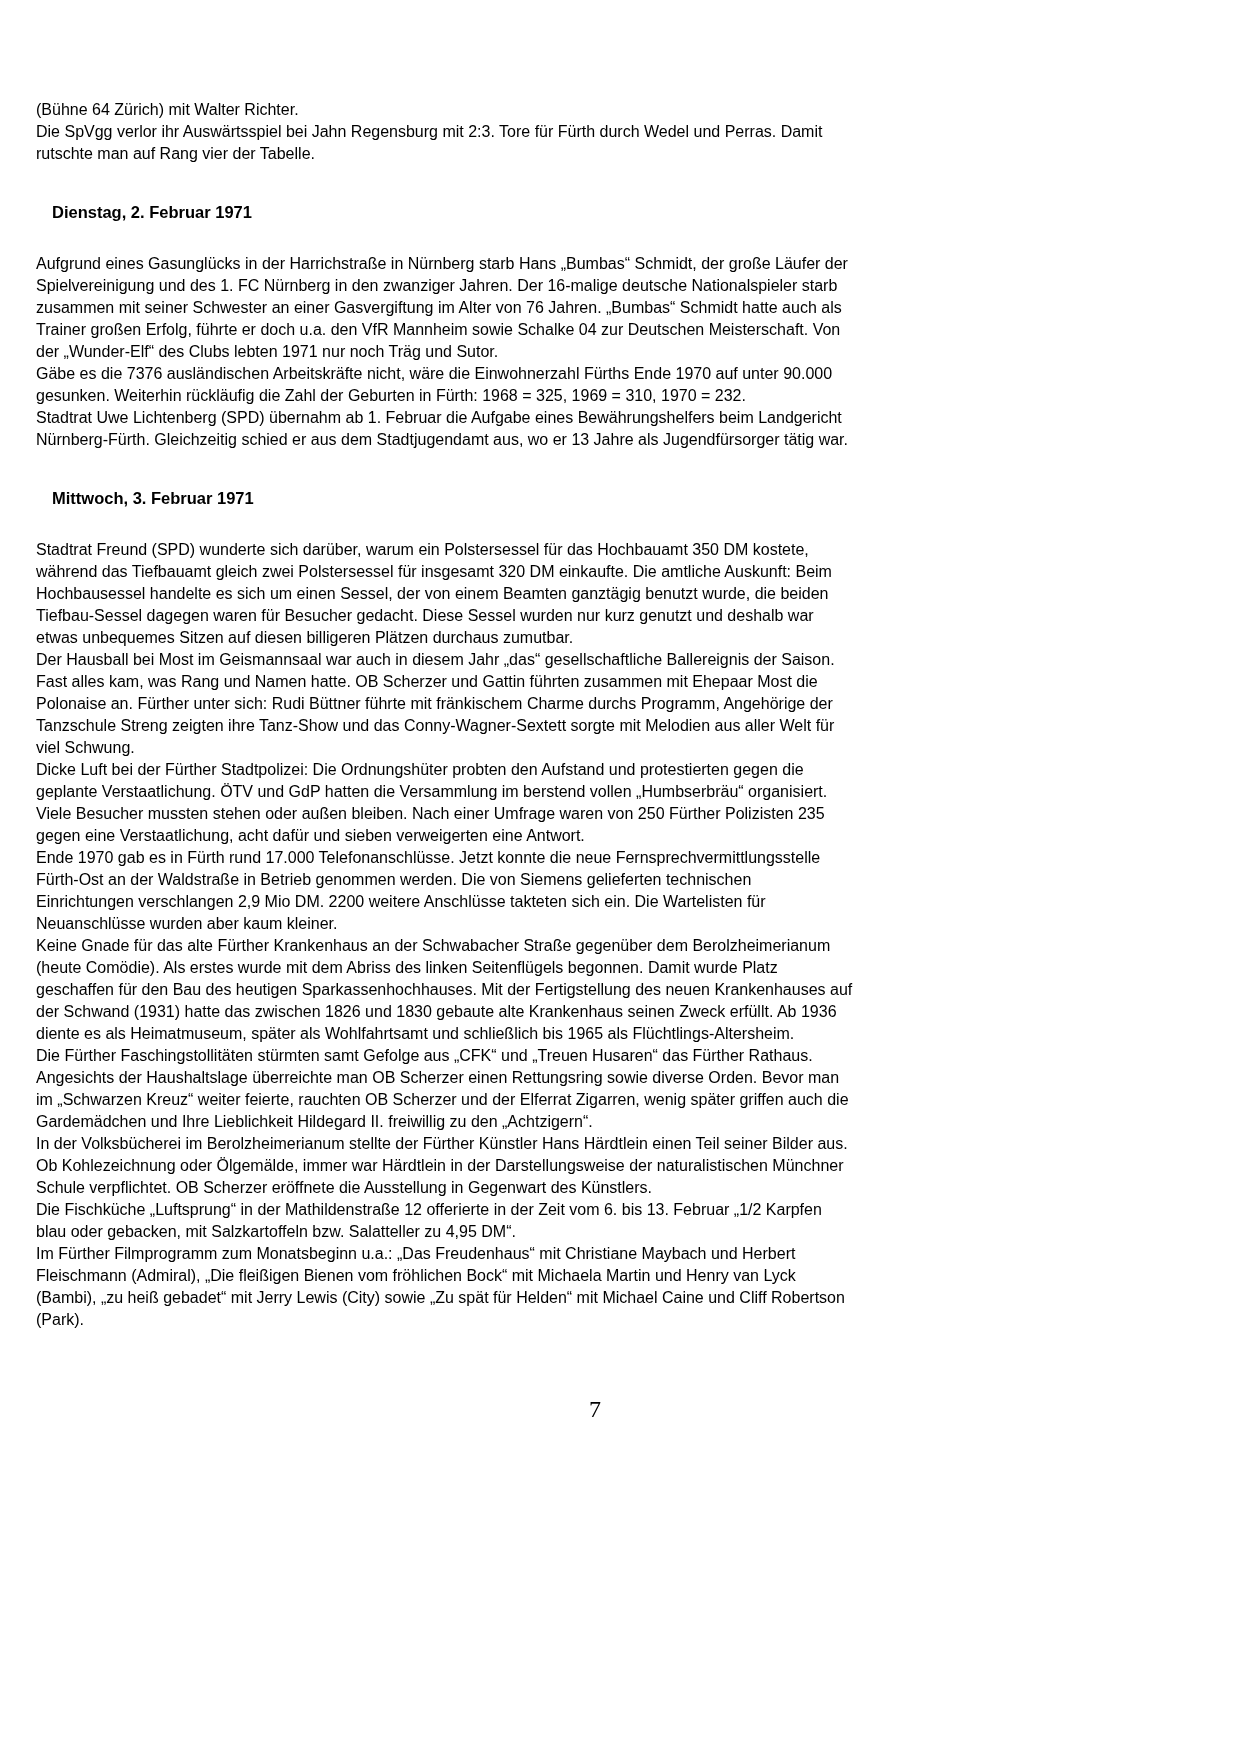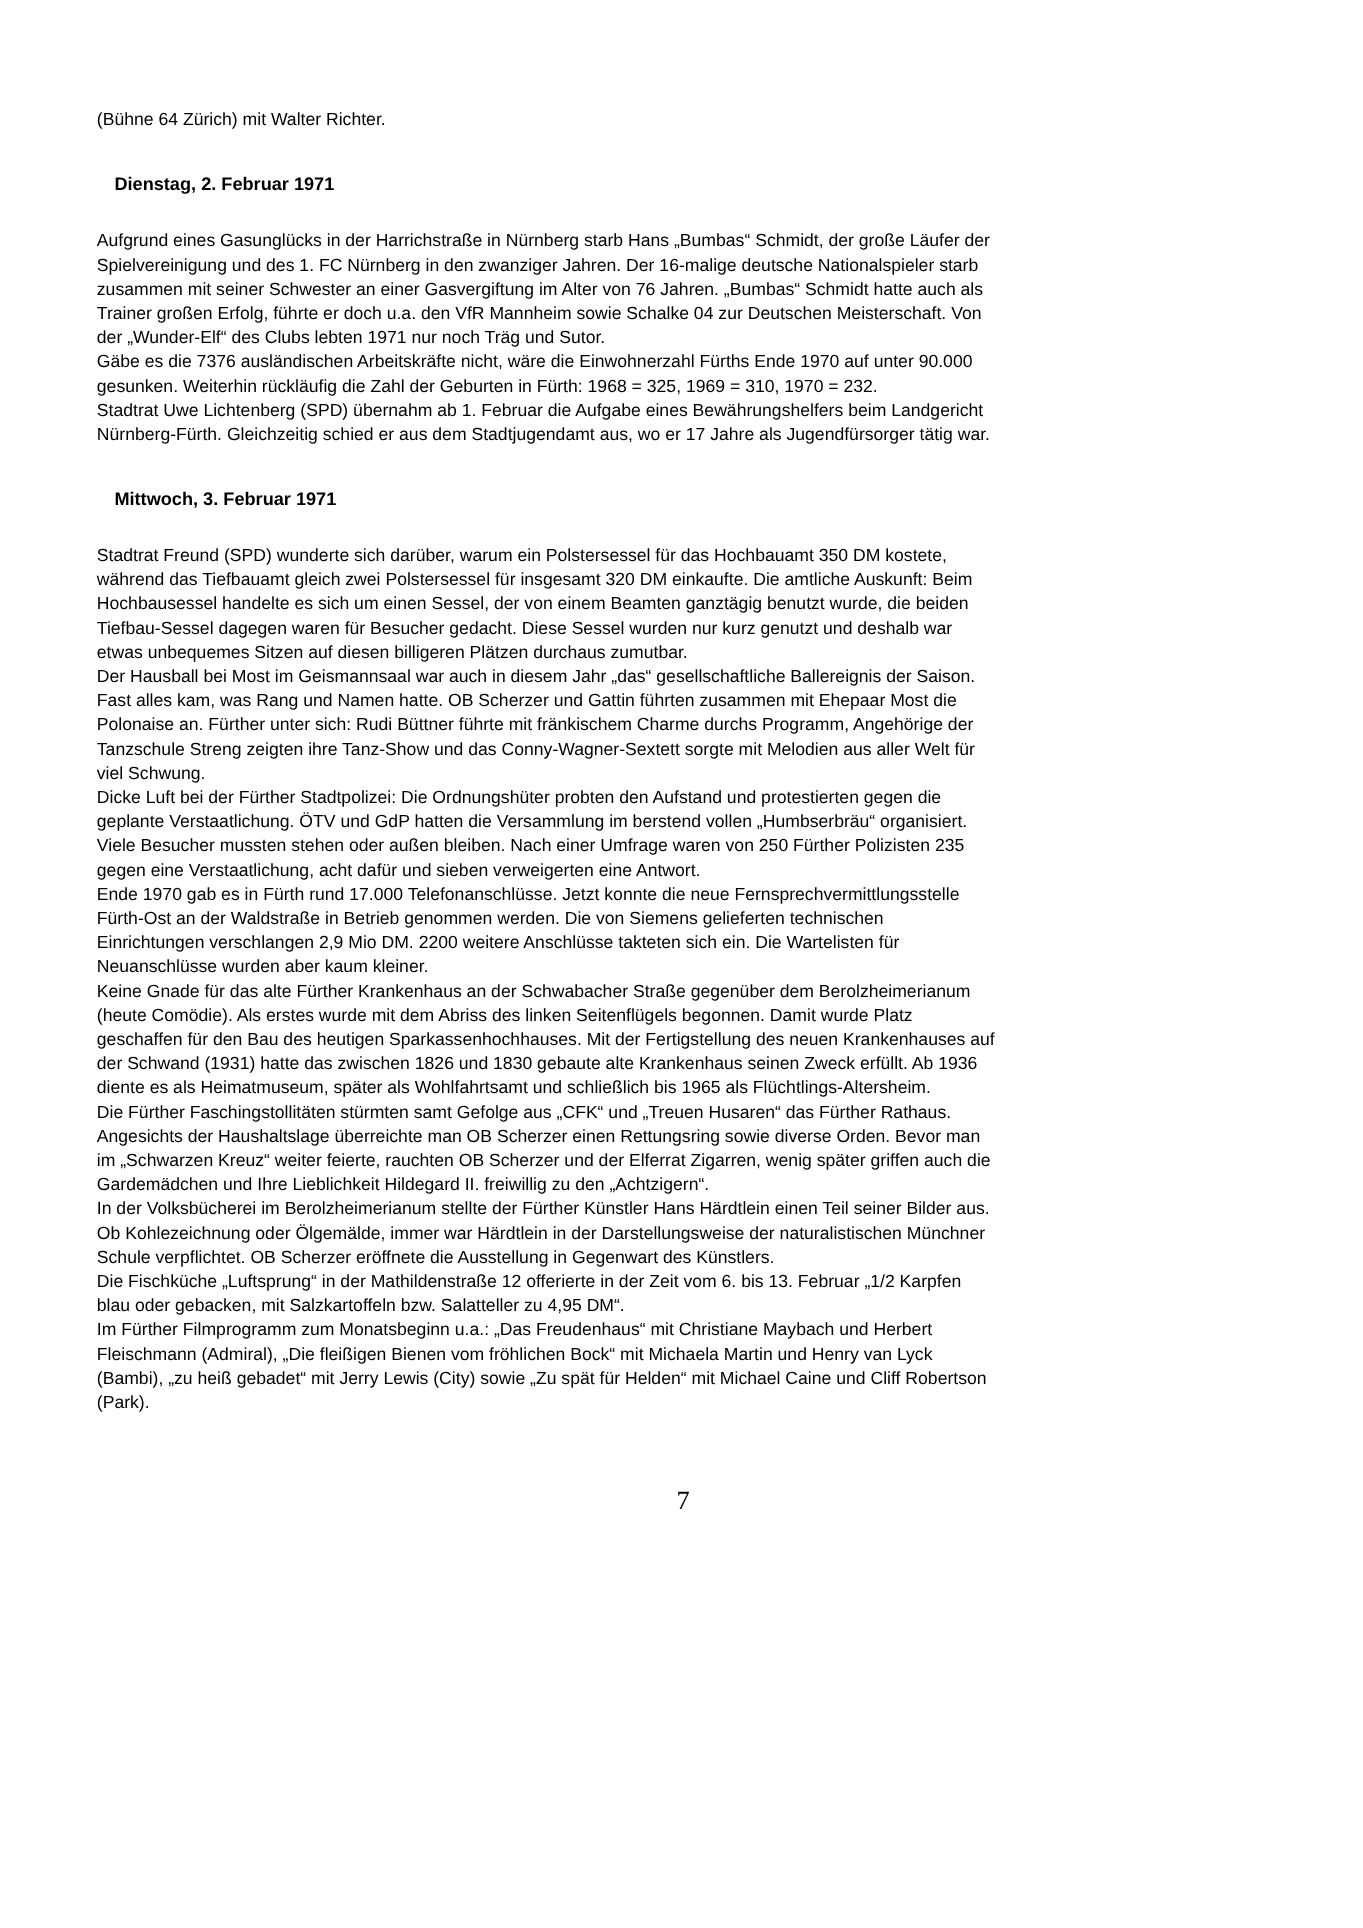--- a/index.html
+++ b/index.html
@@ -6,21 +6,21 @@
     margin: 0;
     padding: 0;
     background: #ffffff;
   }
   .page {
     position: relative;
     width: 1239px;
     height: 1753px;
     box-sizing: border-box;
     background: #ffffff;
-    padding: 99px 85px 0 88px;
+    padding: 99px 85px 0 36px;
     font-family: "Liberation Sans", "DejaVu Sans", sans-serif;
     font-size: 16px;
     line-height: 22px;
     color: #000000;
     overflow: hidden;
   }
   .page p {
     margin: 0;
     white-space: pre-line;
   }
@@ -43,33 +43,35 @@
     color: #000000;
   }
 </style>
 </head>
 <body>
 
 <div class="page">
 
   <div class="intro">
     <p>(Bühne 64 Zürich) mit Walter Richter.</p>
+    <p>Die SpVgg verlor ihr Auswärtsspiel bei Jahn Regensburg mit 2:3. Tore für Fürth durch Wedel und Perras. Damit
+rutschte man auf Rang vier der Tabelle.</p>
   </div>
 
   <section>
     <h2>Dienstag, 2. Februar 1971</h2>
     <p>Aufgrund eines Gasunglücks in der Harrichstraße in Nürnberg starb Hans „Bumbas“ Schmidt, der große Läufer der
 Spielvereinigung und des 1. FC Nürnberg in den zwanziger Jahren. Der 16-malige deutsche Nationalspieler starb
 zusammen mit seiner Schwester an einer Gasvergiftung im Alter von 76 Jahren. „Bumbas“ Schmidt hatte auch als
 Trainer großen Erfolg, führte er doch u.a. den VfR Mannheim sowie Schalke 04 zur Deutschen Meisterschaft. Von
 der „Wunder-Elf“ des Clubs lebten 1971 nur noch Träg und Sutor.</p>
     <p>Gäbe es die 7376 ausländischen Arbeitskräfte nicht, wäre die Einwohnerzahl Fürths Ende 1970 auf unter 90.000
 gesunken. Weiterhin rückläufig die Zahl der Geburten in Fürth: 1968 = 325, 1969 = 310, 1970 = 232.</p>
     <p>Stadtrat Uwe Lichtenberg (SPD) übernahm ab 1. Februar die Aufgabe eines Bewährungshelfers beim Landgericht
-Nürnberg-Fürth. Gleichzeitig schied er aus dem Stadtjugendamt aus, wo er 17 Jahre als Jugendfürsorger tätig war.</p>
+Nürnberg-Fürth. Gleichzeitig schied er aus dem Stadtjugendamt aus, wo er 13 Jahre als Jugendfürsorger tätig war.</p>
   </section>
 
   <section>
     <h2>Mittwoch, 3. Februar 1971</h2>
     <p>Stadtrat Freund (SPD) wunderte sich darüber, warum ein Polstersessel für das Hochbauamt 350 DM kostete,
 während das Tiefbauamt gleich zwei Polstersessel für insgesamt 320 DM einkaufte. Die amtliche Auskunft: Beim
 Hochbausessel handelte es sich um einen Sessel, der von einem Beamten ganztägig benutzt wurde, die beiden
 Tiefbau-Sessel dagegen waren für Besucher gedacht. Diese Sessel wurden nur kurz genutzt und deshalb war
 etwas unbequemes Sitzen auf diesen billigeren Plätzen durchaus zumutbar.</p>
     <p>Der Hausball bei Most im Geismannsaal war auch in diesem Jahr „das“ gesellschaftliche Ballereignis der Saison.

